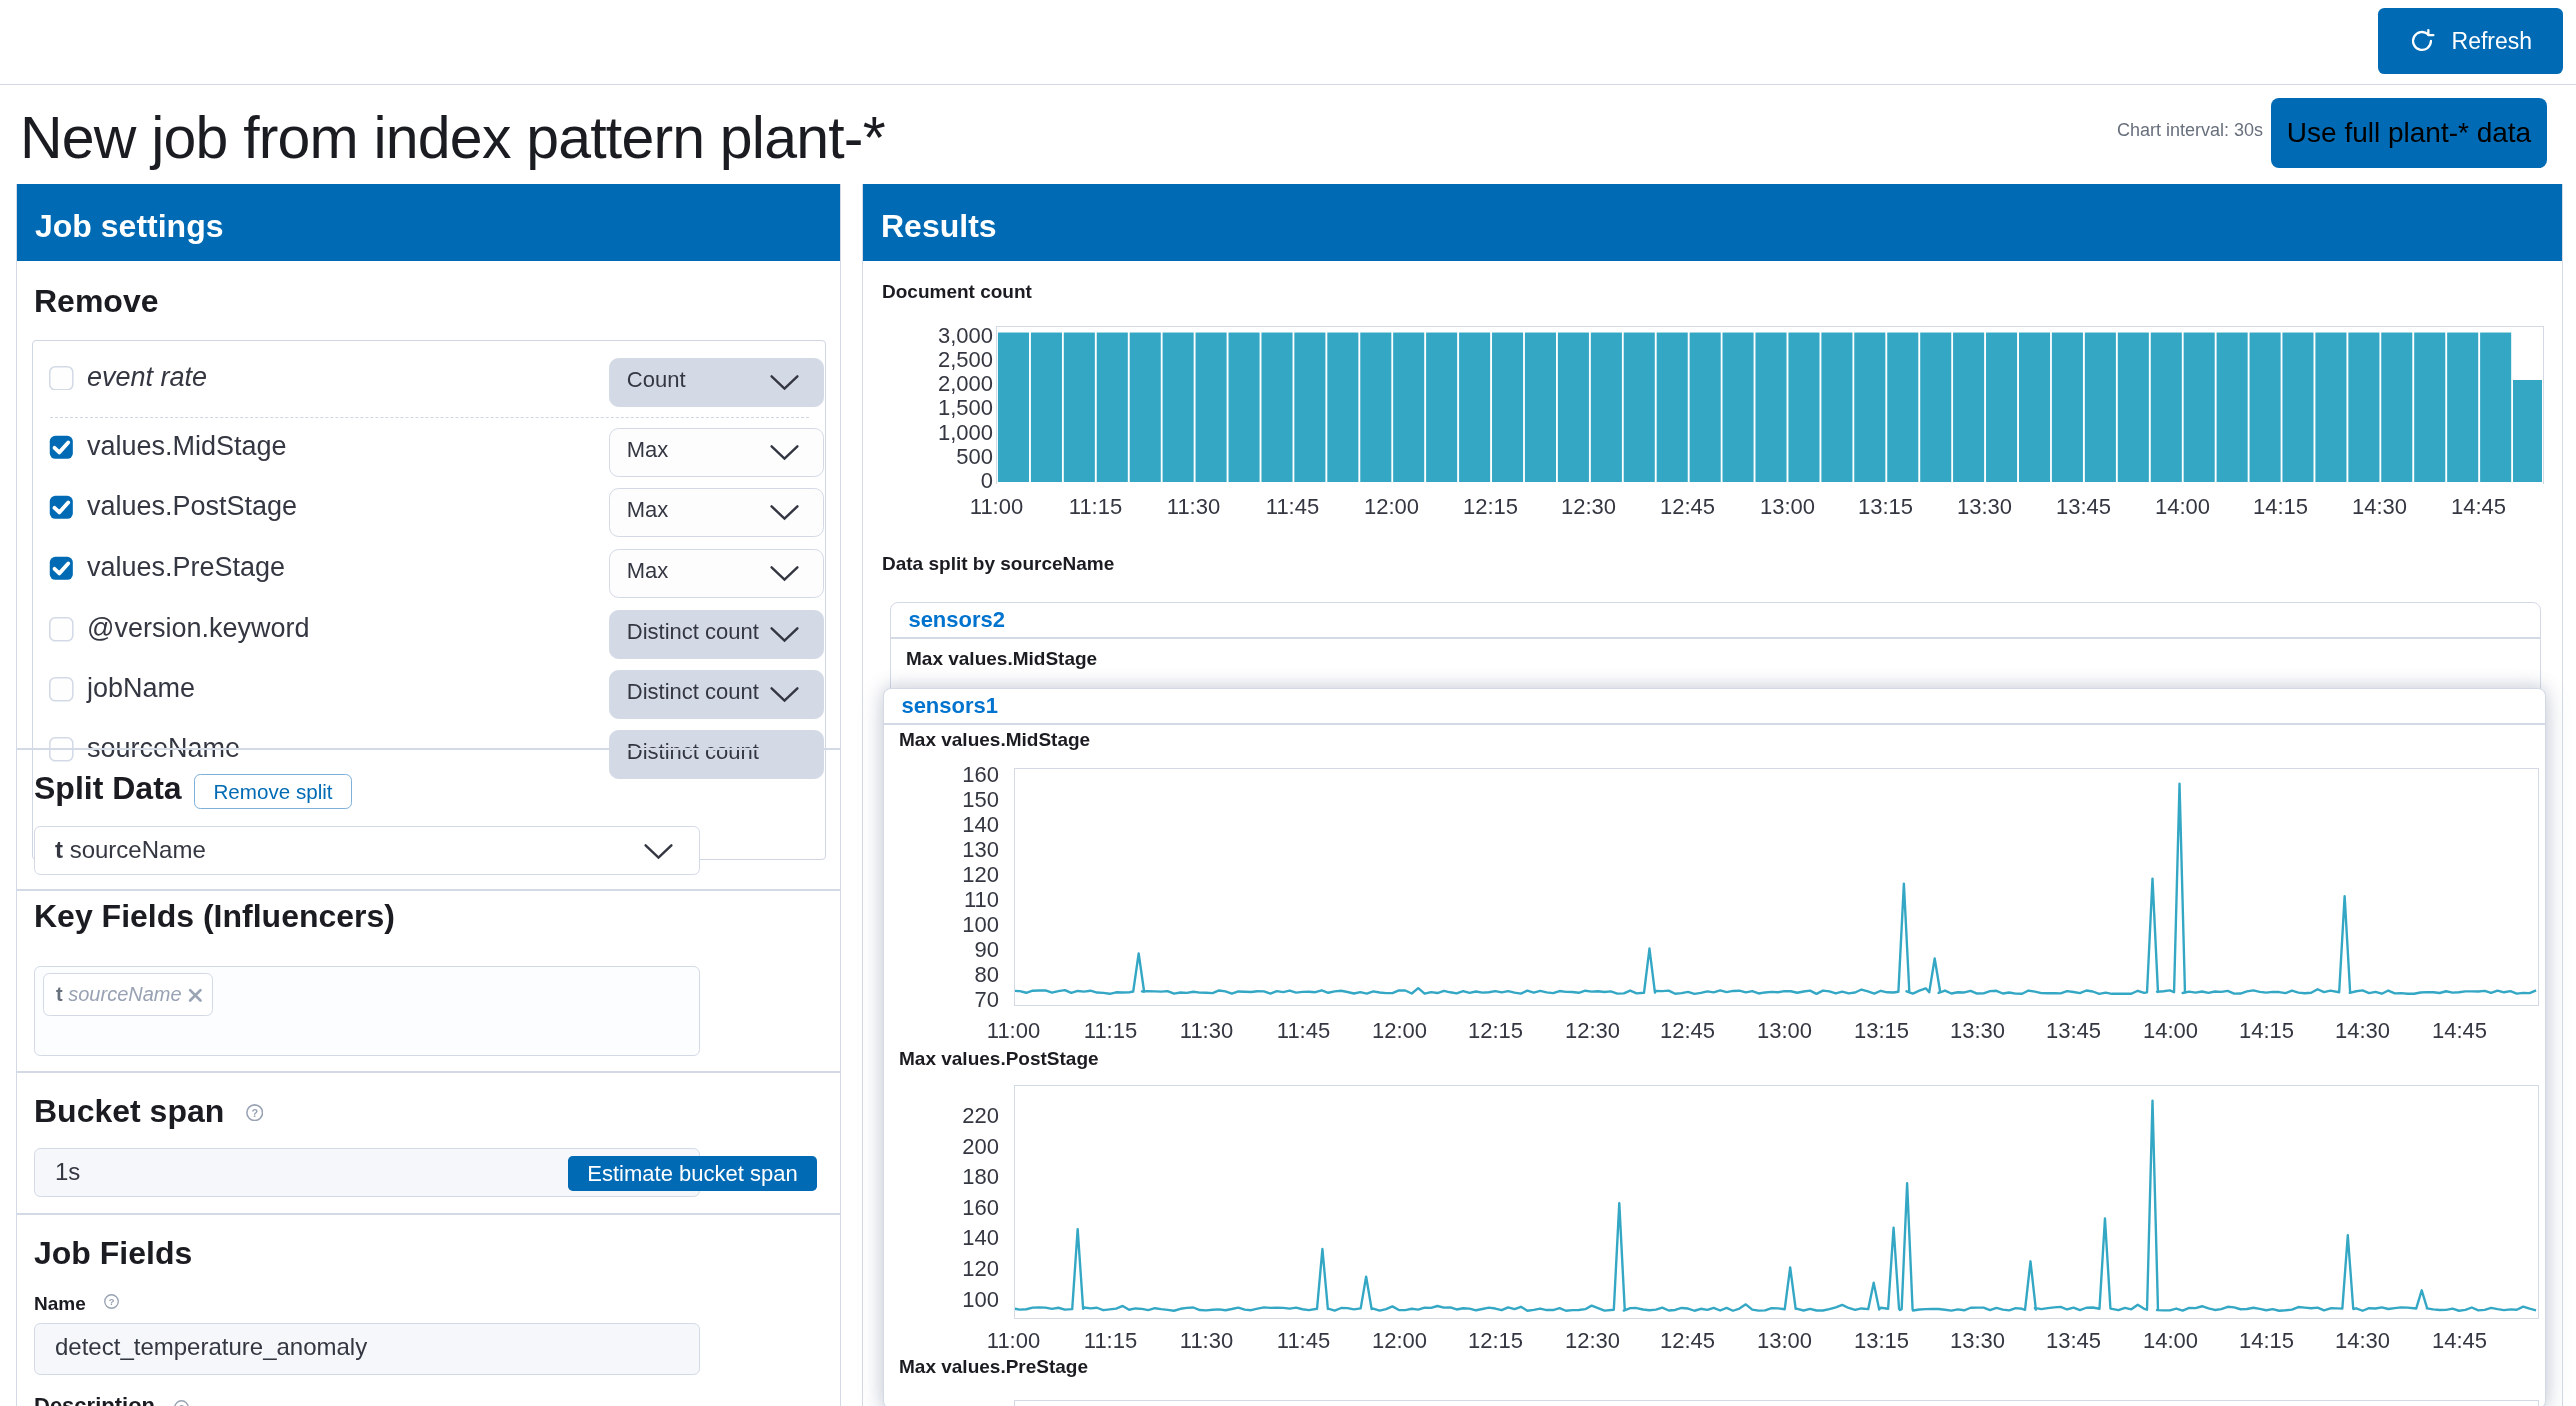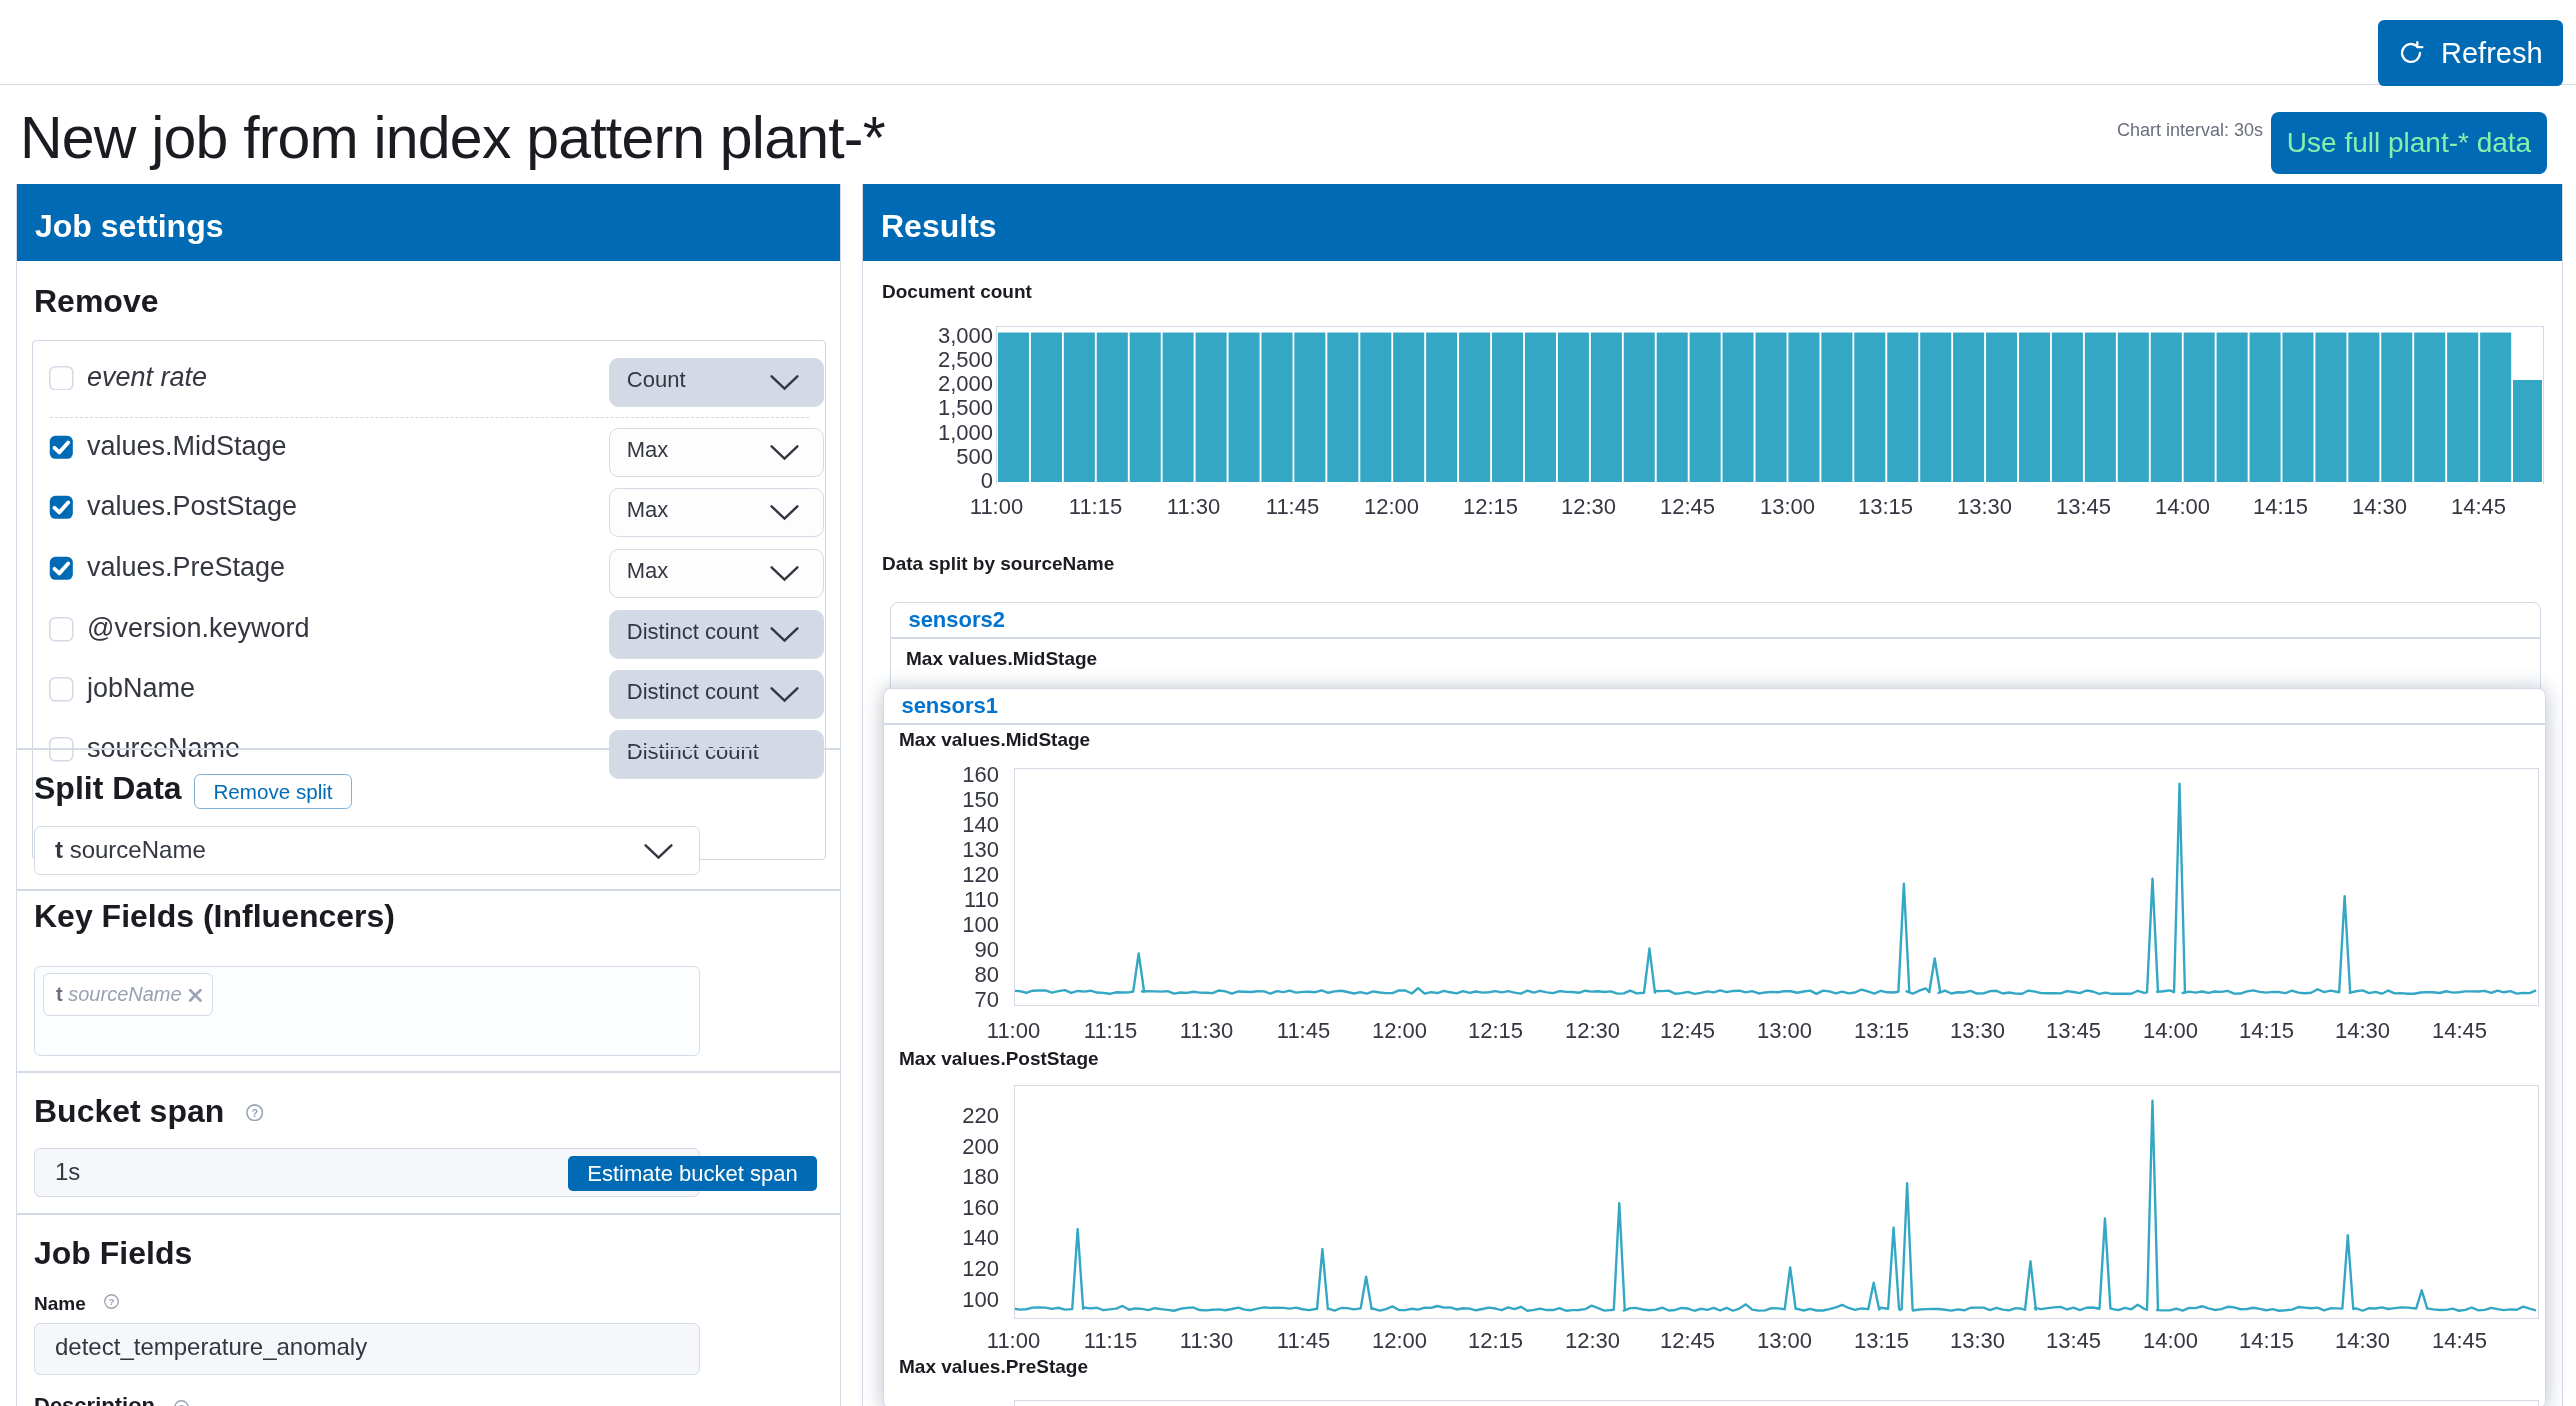--- a/index.html
+++ b/index.html
@@ -4,29 +4,29 @@
 html,body { width:2576px; height:1407px; overflow:hidden; background:#fff;
   font-family:"Liberation Sans", sans-serif; color:#343741; }
 
 #topbar { position:absolute; left:0; top:0; width:2576px; height:85px; background:#fff;
   border-bottom:1.6px solid #d3dae6; }
 #picker { position:absolute; left:1629px; top:8px; width:734px; height:66px;
   background:#fafbfd; border:1.6px solid #e0e5ee; border-radius:3.2px; }
 #pickicon { position:absolute; left:0; top:0; width:84px; height:63px; border-right:1.6px solid #d3dae6; }
 #dates { position:absolute; left:84px; top:0; right:0; height:63px; display:flex;
   align-items:center; justify-content:center; font-size:24px; color:#343741; white-space:nowrap; }
-#refresh { position:absolute; left:2378px; top:20px; width:185px; height:66px;
-  background:#006BB4; border-radius:6.3px; color:#fff; font-size:29px;
+#refresh { position:absolute; left:2378px; top:8px; width:185px; height:66px;
+  background:#006BB4; border-radius:6.3px; color:#fff; font-size:23px;
   display:flex; align-items:center; justify-content:center; }
 
 #title { position:absolute; left:20px; top:109px; font-size:59px; line-height:59px; color:#1a1c21;
   letter-spacing:-0.8px; }
 #chartiv { position:absolute; right:313px; top:120px; font-size:18px; color:#69707d; }
-#fullbtn { position:absolute; left:2271px; top:112px; width:276px; height:62px;
-  background:#006BB4; border-radius:8px; color:#86efac; font-size:28px;
+#fullbtn { position:absolute; left:2271px; top:98px; width:276px; height:70px;
+  background:#006BB4; border-radius:8px; color:#000000; font-size:28px;
   display:flex; align-items:center; justify-content:center; }
 
 .phead { position:absolute; left:0; top:0; right:0; height:77px; background:#006BB4;
   color:#fff; font-size:32px; font-weight:bold; line-height:85px; padding-left:18px; }
 #lpanel { position:absolute; left:16px; top:184px; width:825px; height:1228px;
   border:1.6px solid #d3dae6; border-top:none; background:#fff; }
 #rpanel { position:absolute; left:862px; top:184px; width:1701px; height:1228px;
   border:1.6px solid #d3dae6; border-top:none; background:#fff; }
 .h2 { position:absolute; font-size:32px; font-weight:bold; color:#1a1c21; line-height:1; }
 .divider { position:absolute; left:16px; width:825px; height:1.6px; background:#d3dae6; }

